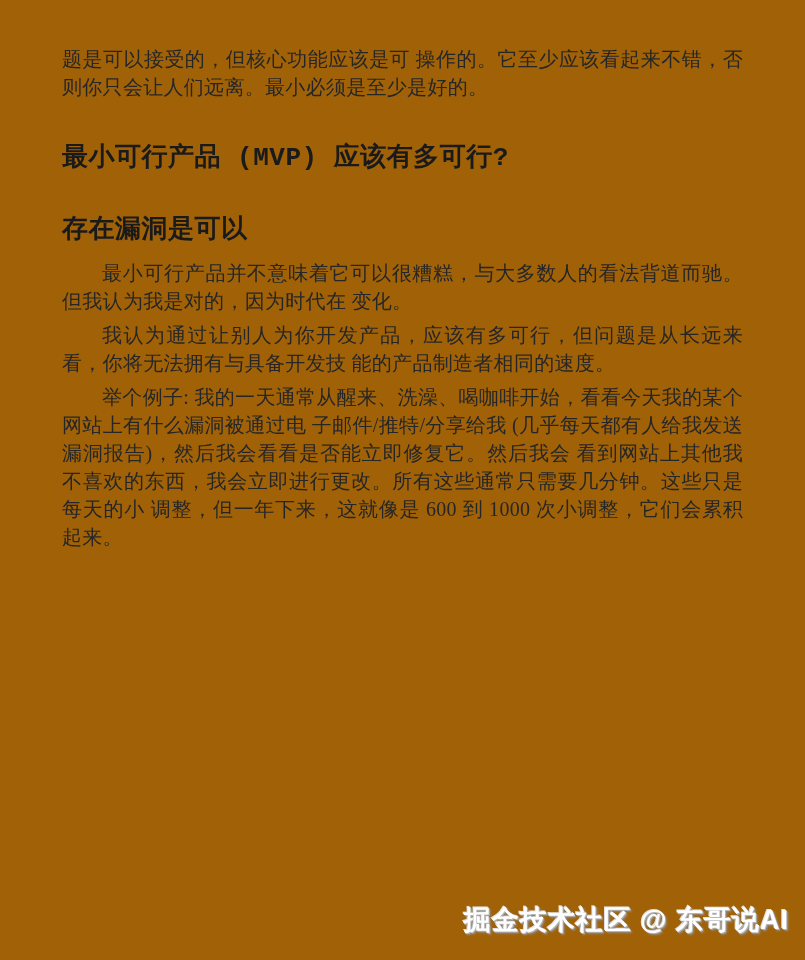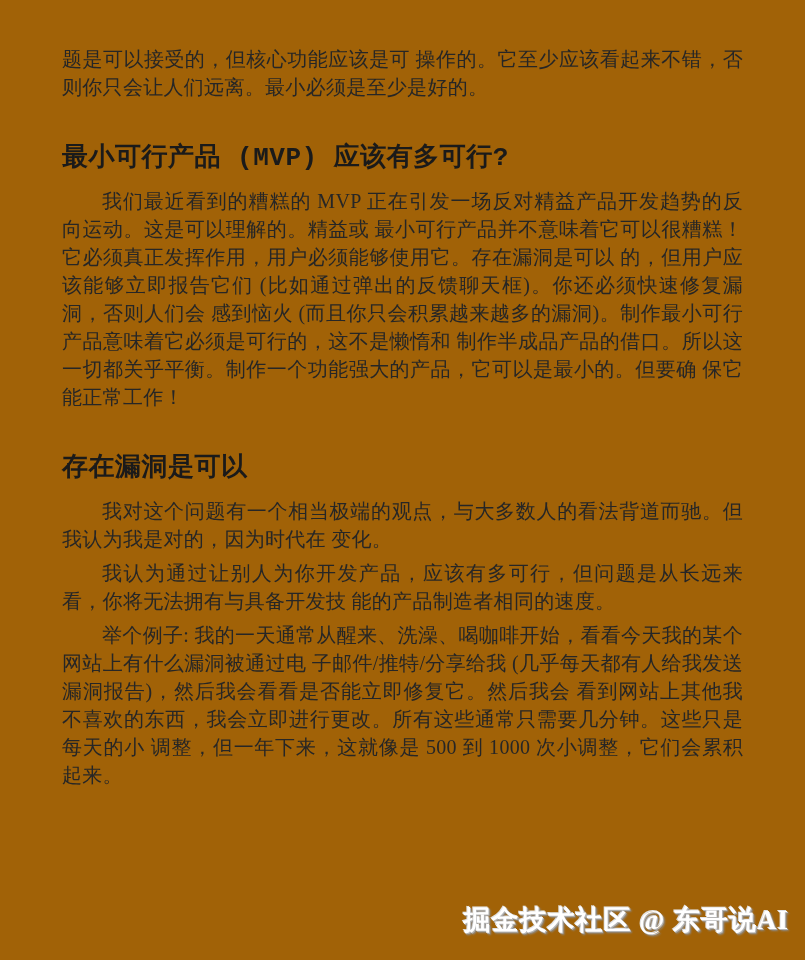--- a/index.html
+++ b/index.html
@@ -37,21 +37,21 @@
     font-weight: 700;
     color: #1a1a1a;
     line-height: 30px;
     margin: 42px 0 14px 0;
     letter-spacing: 0.5px;
   }
   .watermark {
     position: absolute;
     right: 16px;
     top: 902px;
-    font-family: Liberation Serif, serif;
+    font-family: Liberation Sans, sans-serif;
     font-size: 27px;
     font-weight: 700;
     letter-spacing: 1px;
     color: #ffffff;
     text-shadow:
       1px 1px 0 #b5b5b5,
       2px 2px 2px #8c8c8c,
       -1px -1px 0 #e3e3e3;
     white-space: nowrap;
   }
@@ -59,28 +59,27 @@
 </head>
 <body>
 
 <div class="page">
   <div class="content">
 
     <p class="para">题是可以接受的，但核心功能应该是可 操作的。它至少应该看起来不错，否则你只会让人们远离。最小必须是至少是好的。</p>
 
     <h2 class="section-heading">最小可行产品 (MVP) 应该有多可行?</h2>
 
-    <p class="para indent">我们最近看到的糟糕的 MVP 正在引发一场反对精益产品开发趋势的反向运动。这是可以理解的。精益或 最小可行产品并不意味着它可以很糟糕！它必须真正发挥作用，用户必须能够使用它。存在漏洞是可以 的，但用户应该能够立即报告它们 (比如通过弹出的反馈聊天框)。你还必须快速修复漏洞，否则人们会 感到恼火 (而且你只会积累越来越多的漏洞)。制作最小可行产品意味着它必须是可行的，这不是懒惰和 制作半成品产品的借口。所以这一切都关乎平衡。制作一个功能强大的产品，它可以是最小的。但要确 保它能正常工作！</p>
 
     <h2 class="section-heading">存在漏洞是可以</h2>
 
 
-    <p class="para indent">我对这个问题有一个相当极端的观点，与大多数人的看法背道而驰。但我认为我是对的，因为时代在 变化。</p>
+    <p class="para indent">最小可行产品并不意味着它可以很糟糕，与大多数人的看法背道而驰。但我认为我是对的，因为时代在 变化。</p>
 
 
     <p class="para indent">我认为通过让别人为你开发产品，应该有多可行，但问题是从长远来看，你将无法拥有与具备开发技 能的产品制造者相同的速度。</p>
 
-    <p class="para indent">举个例子: 我的一天通常从醒来、洗澡、喝咖啡开始，看看今天我的某个网站上有什么漏洞被通过电 子邮件/推特/分享给我 (几乎每天都有人给我发送漏洞报告)，然后我会看看是否能立即修复它。然后我会 看到网站上其他我不喜欢的东西，我会立即进行更改。所有这些通常只需要几分钟。这些只是每天的小 调整，但一年下来，这就像是 500 到 1000 次小调整，它们会累积起来。</p>
+    <p class="para indent">举个例子: 我的一天通常从醒来、洗澡、喝咖啡开始，看看今天我的某个网站上有什么漏洞被通过电 子邮件/推特/分享给我 (几乎每天都有人给我发送漏洞报告)，然后我会看看是否能立即修复它。然后我会 看到网站上其他我不喜欢的东西，我会立即进行更改。所有这些通常只需要几分钟。这些只是每天的小 调整，但一年下来，这就像是 600 到 1000 次小调整，它们会累积起来。</p>
 
   </div>
 
   <div class="watermark">掘金技术社区 @ 东哥说AI</div>
 </div>
 
 </body></html>

